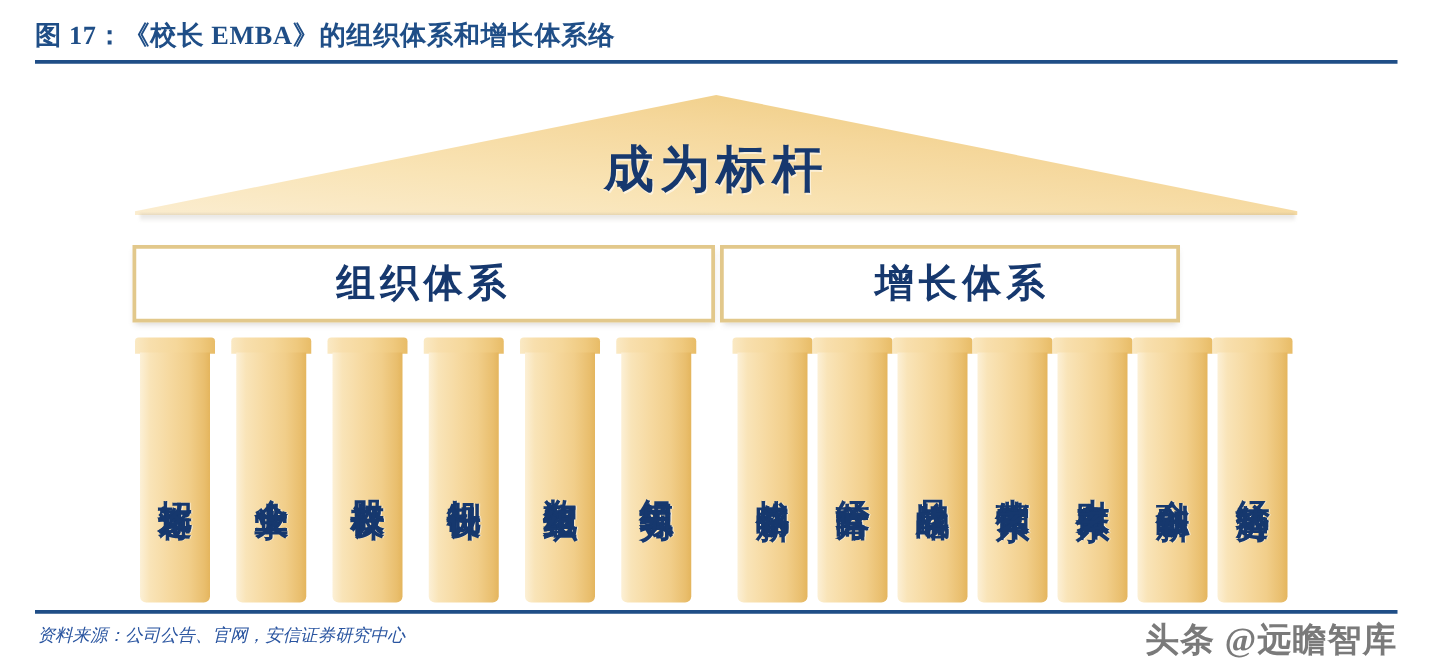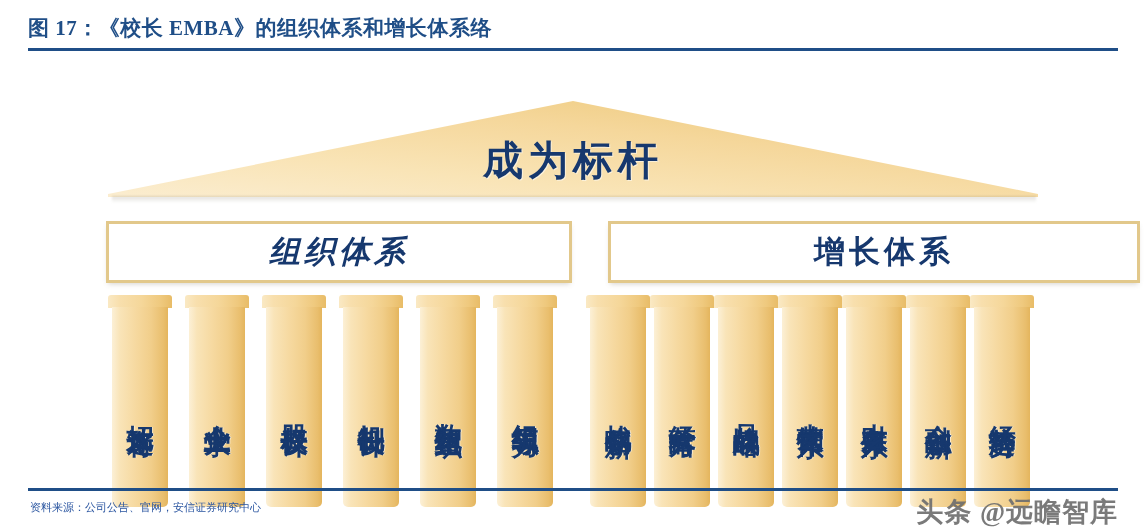--- a/index.html
+++ b/index.html
@@ -43,21 +43,20 @@
     background: #1F4E87;
   }
 
   
   #temple {
     position: absolute;
     left: 0;
     top: 52px;
     width: 1146px;
     height: 438px;
-    margin-top: 25px;
   }
 
   
   #pediment-wrap {
     position: absolute;
     left: 108px;
     top: 24px;
     width: 930px;
     height: 96px;
   }
@@ -93,22 +92,22 @@
     top: 144px;
     height: 62px;
     background: #ffffff;
     border: 3px solid #E2C88B;
     box-sizing: border-box;
     box-shadow: 0 3px 5px -2px rgba(120,110,95,0.30);
     display: flex;
     align-items: center;
     justify-content: center;
   }
-  #architrave-left  { left: 106px;  width: 466px; font-style: italic; }
-  #architrave-right { left: 608px;  width: 532px; padding-left: 20px; }
+  #architrave-left  { left: 106px;  width: 466px; }
+  #architrave-right { left: 576px;  width: 368px; padding-left: 20px; }
   .architrave-label {
     font-size: 31px;
     font-weight: bold;
     color: #16386E;
     letter-spacing: 4px;
     text-shadow: 1px 1px 0 rgba(255,255,255,0.5);
   }
 
   
   #columns {
@@ -177,21 +176,22 @@
     top: 0;
     width: 1090px;
     height: 3px;
     background: #1F4E87;
   }
   #source-note {
     position: absolute;
     left: 30px;
     top: 12px;
     font-family: "Liberation Serif", "DejaVu Serif", serif;
-    font-size: 11px;
+    font-style: italic;
+    font-size: 14px;
     color: #2A55A0;
     white-space: nowrap;
   }
   #watermark {
     position: absolute;
     right: 28px;
     top: 6px;
     font-size: 27px;
     font-weight: bold;
     color: #6F6F6F;

